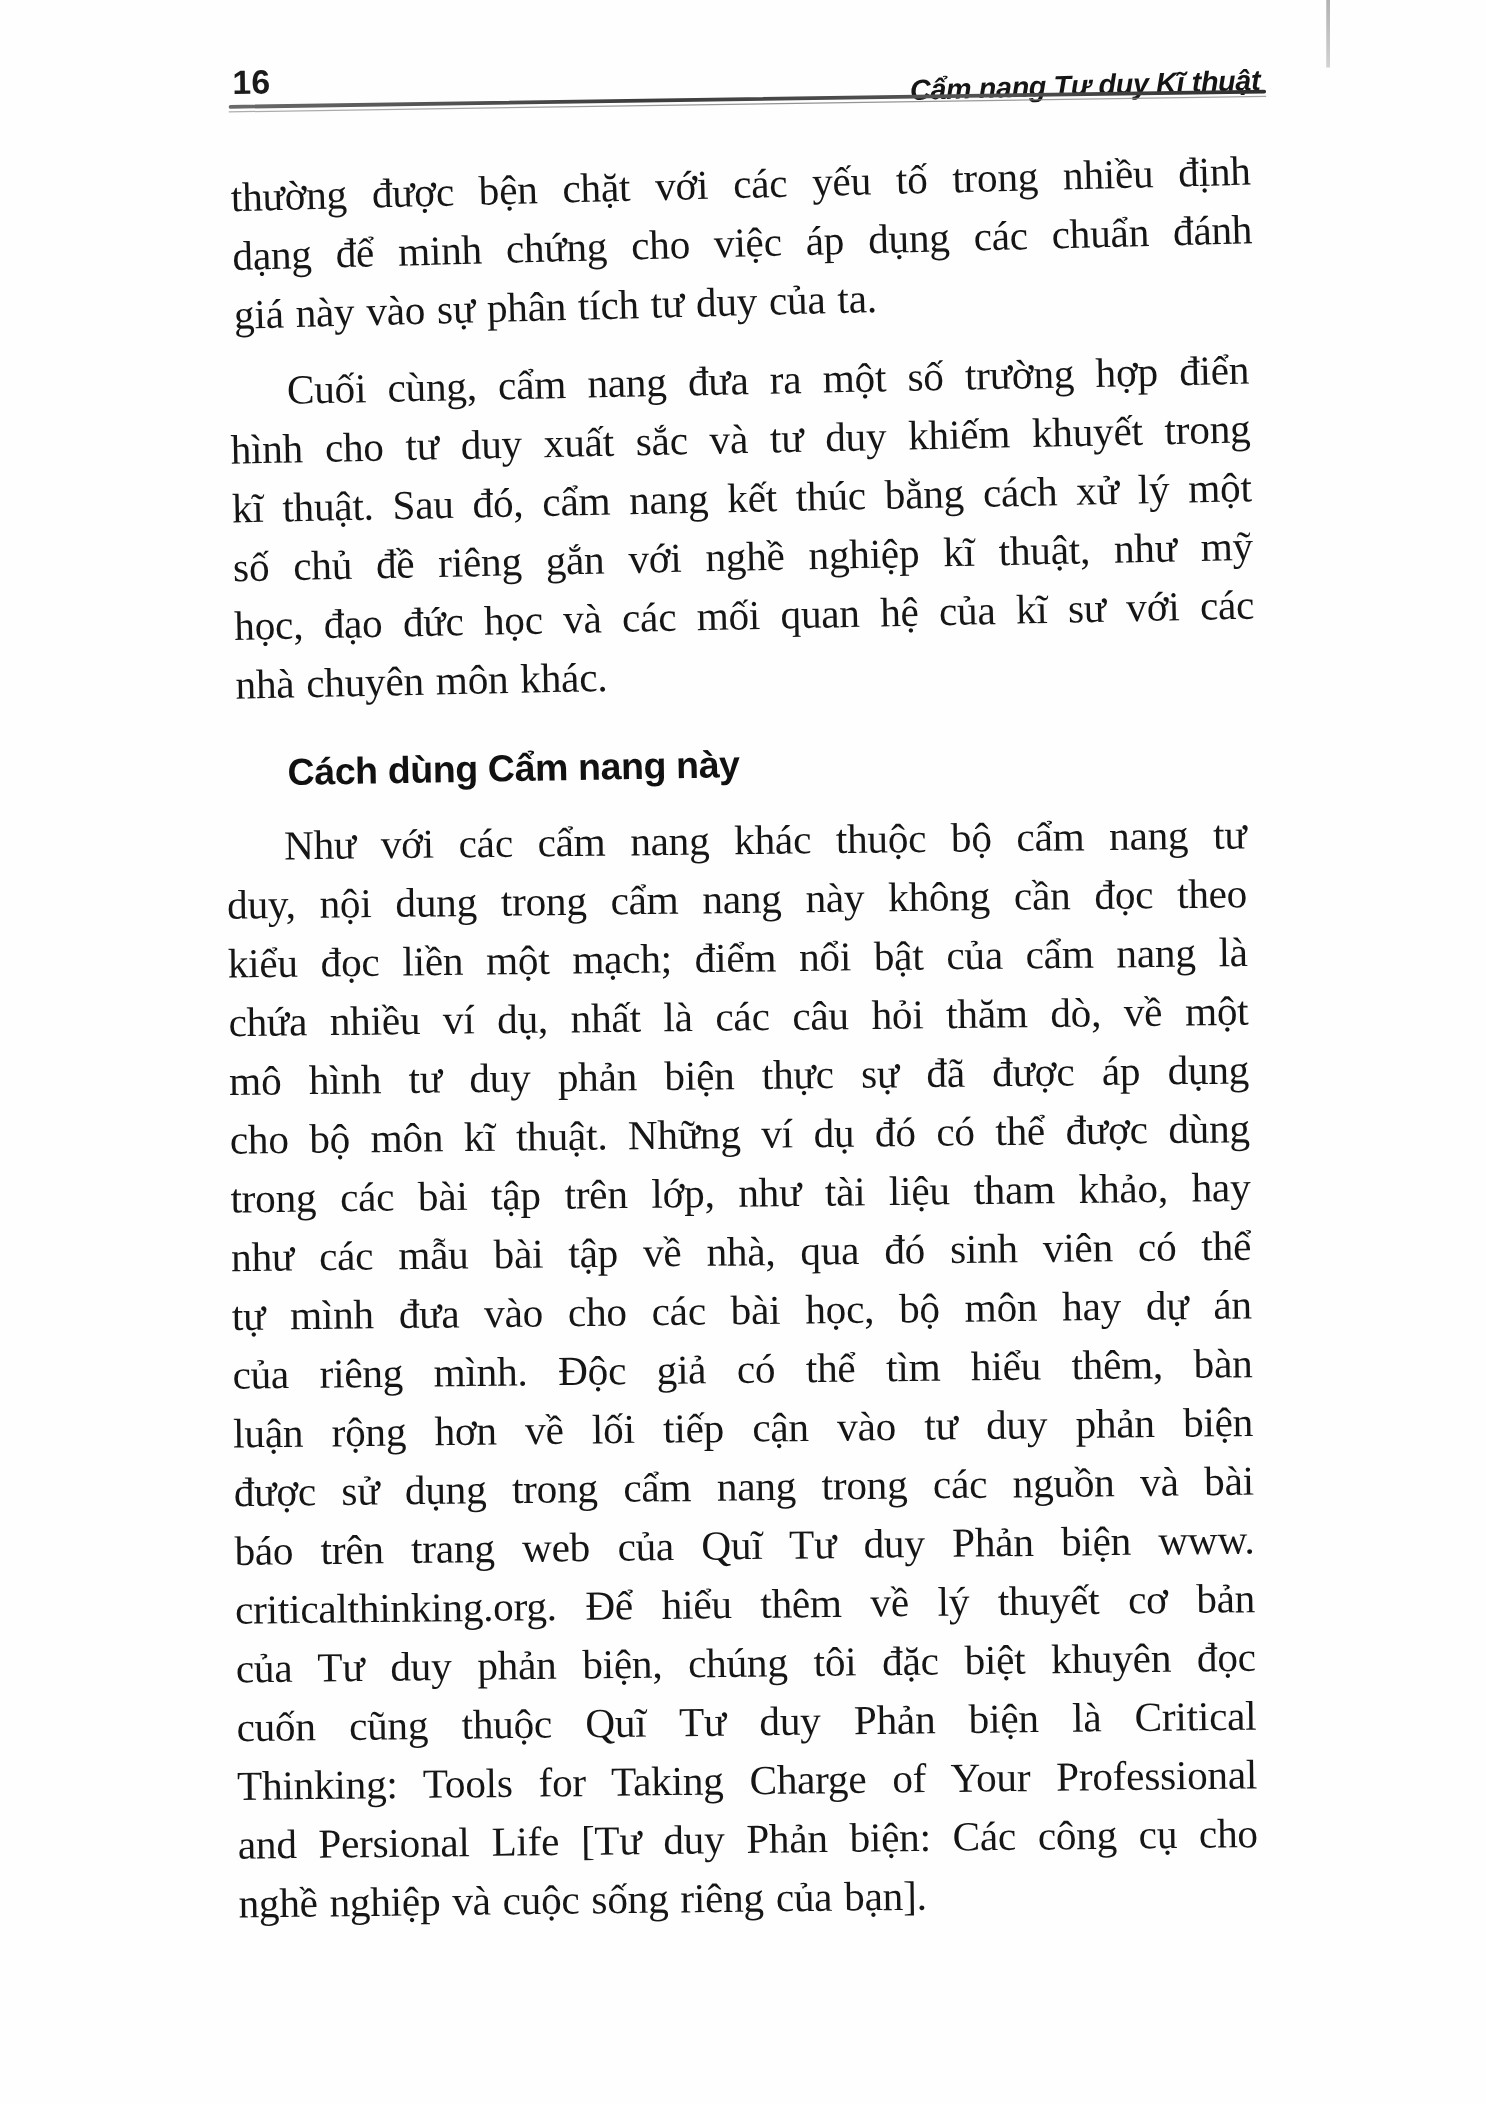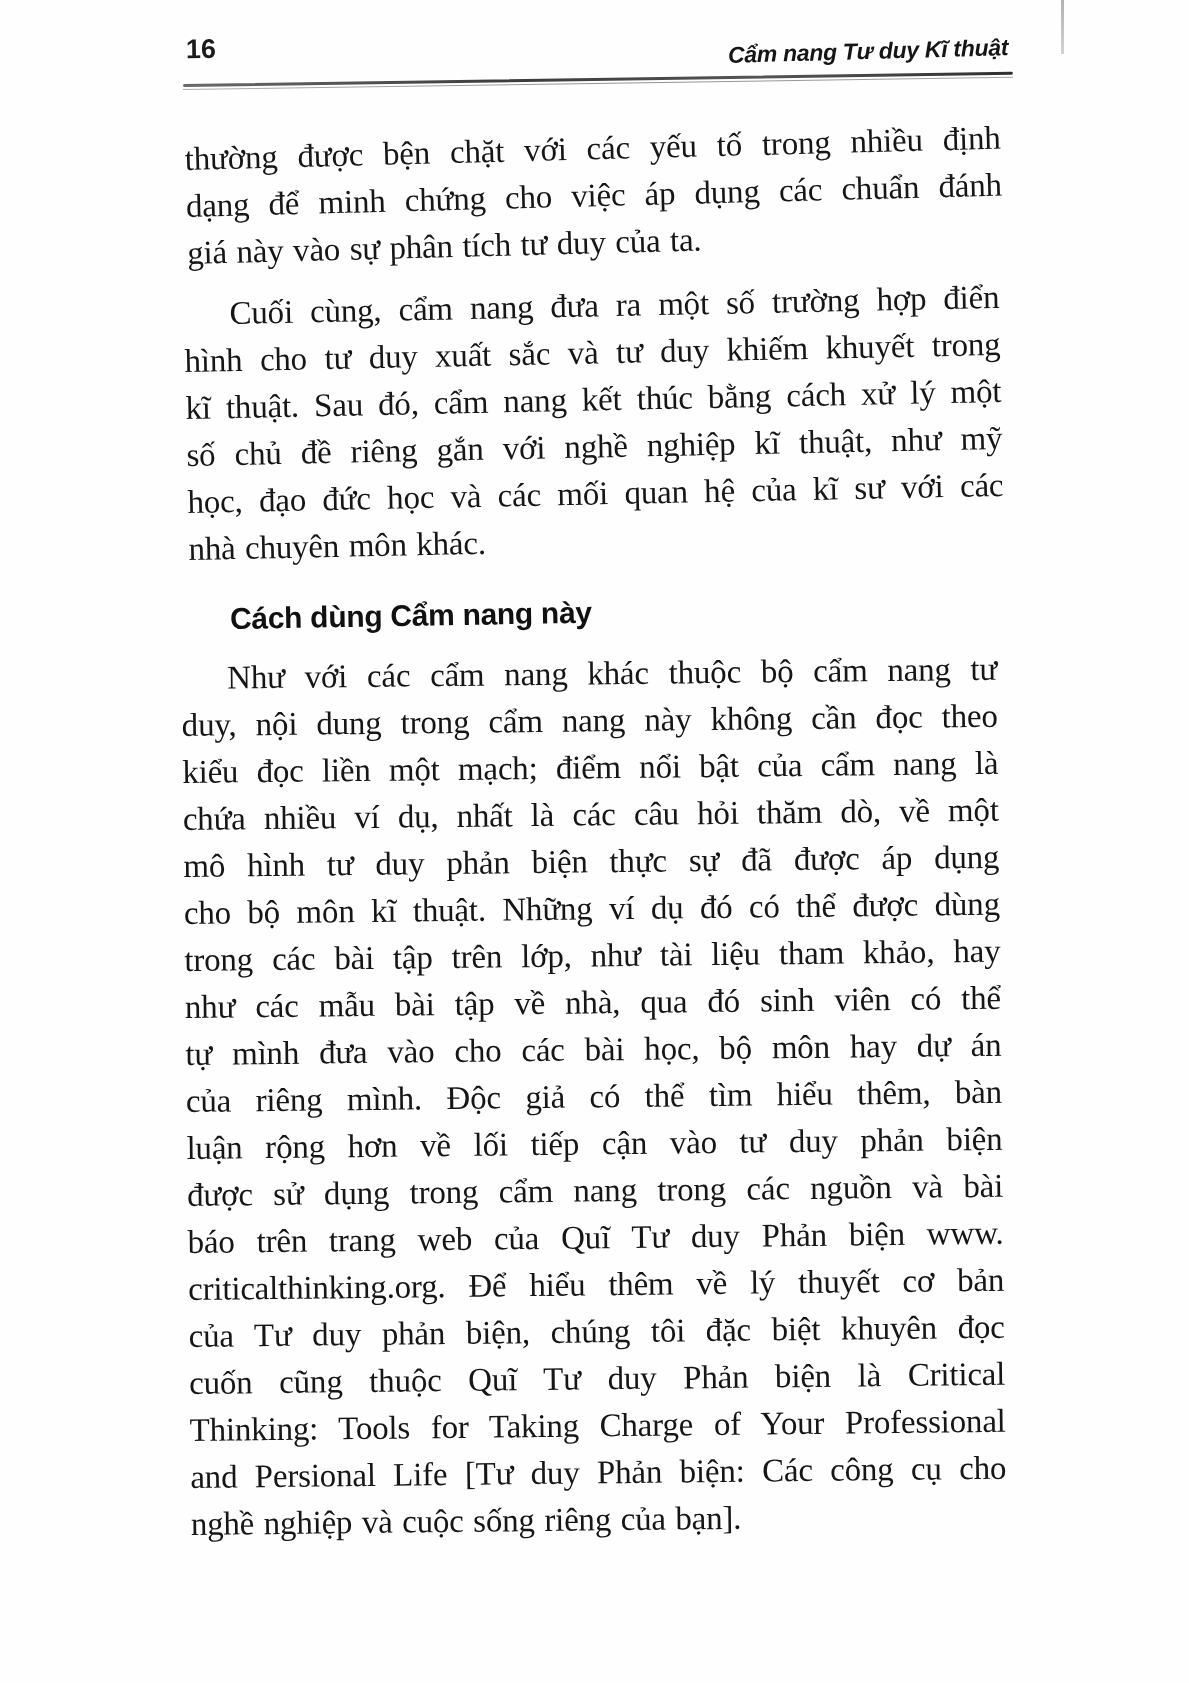--- a/index.html
+++ b/index.html
@@ -6,21 +6,21 @@
   .page{
     position:relative;
     width:1189px;height:1683px;
     margin:0 auto;
     background:#fefefe;
     overflow:hidden;
     color:#141414;
   }
   
   .header-row{
-    position:absolute;left:186px;top:36px;width:822px;
+    position:absolute;left:186px;top:53px;width:822px;
     display:flex;justify-content:space-between;align-items:flex-end;
   }
   .page-number{
     font:700 27px/1 "Liberation Sans","DejaVu Sans",sans-serif;
     color:#1b1b1b;
     transform:rotate(-0.6deg);
   }
   .running-title{
     font:italic 700 23px/1 "Liberation Sans","DejaVu Sans",sans-serif;
     color:#151515;

